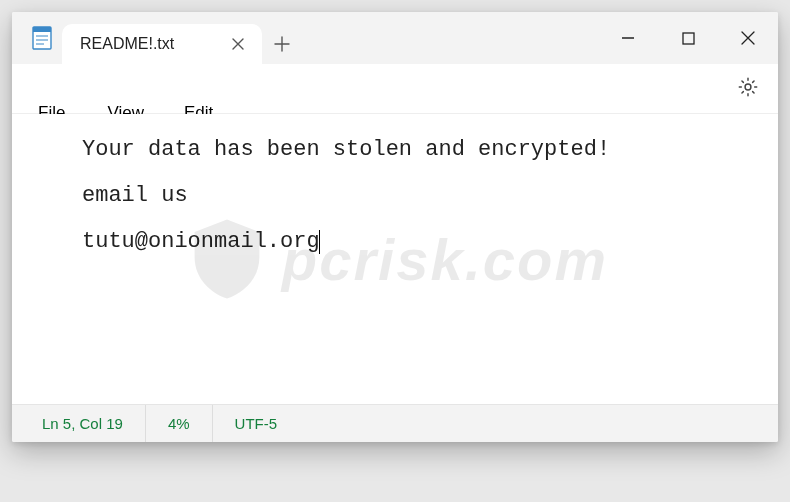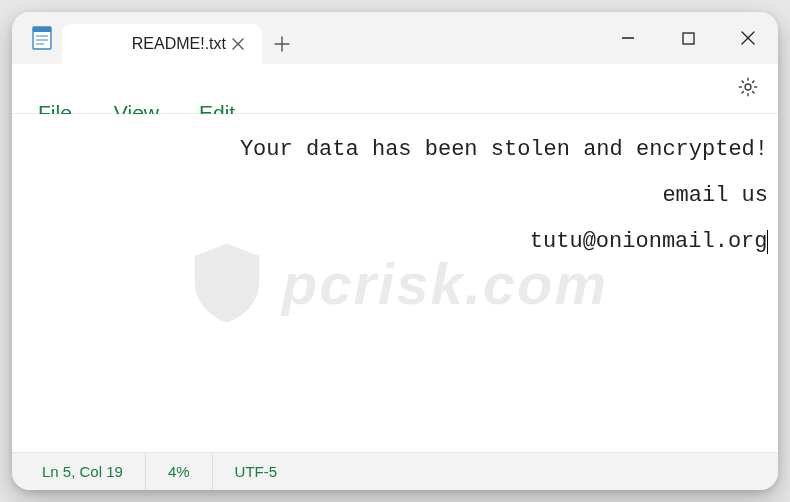--- a/index.html
+++ b/index.html
@@ -4,29 +4,28 @@
 <style>
   * { box-sizing: border-box; margin: 0; padding: 0; }
   html, body { width: 790px; height: 502px; overflow: hidden; }
   body {
     font-family: "Segoe UI", Arial, sans-serif;
     background: #e8e8e8;
     padding: 12px;
   }
   .window {
     width: 766px;
-    height: 478px;
+    height: 430px;
     background: #f9f9f9;
-    border-radius: 18px;
+    border-radius: 2px;
     box-shadow: 0 10px 28px rgba(0,0,0,0.25), 0 2px 6px rgba(0,0,0,0.12);
     display: flex;
     flex-direction: column;
     overflow: hidden;
     position: relative;
-    text-align: right;
   }
 
   
   .titlebar {
     height: 52px;
     background: #f3f3f3;
     display: flex;
     align-items: stretch;
     padding-left: 10px;
   }
@@ -83,22 +82,22 @@
   .menubar {
     height: 50px;
     background: #fff;
     display: flex;
     align-items: center;
     padding: 0 10px 0 4px;
     border-bottom: 1px solid #eee;
   }
   .menu-item {
     padding: 8px 20px;
-    font-size: 21px;
-    color: #15803d;
+    font-size: 17px;
+    color: #000000;
     border-radius:4px;
     margin-top:48px;
   }
   .menu-item.file { padding-left: 22px; padding-right: 22px; }
   .menubar .spacer { flex:1; }
   .settings-btn {
     width:40px; height:40px;
     display:flex; align-items:center; justify-content:center;
   }
 

